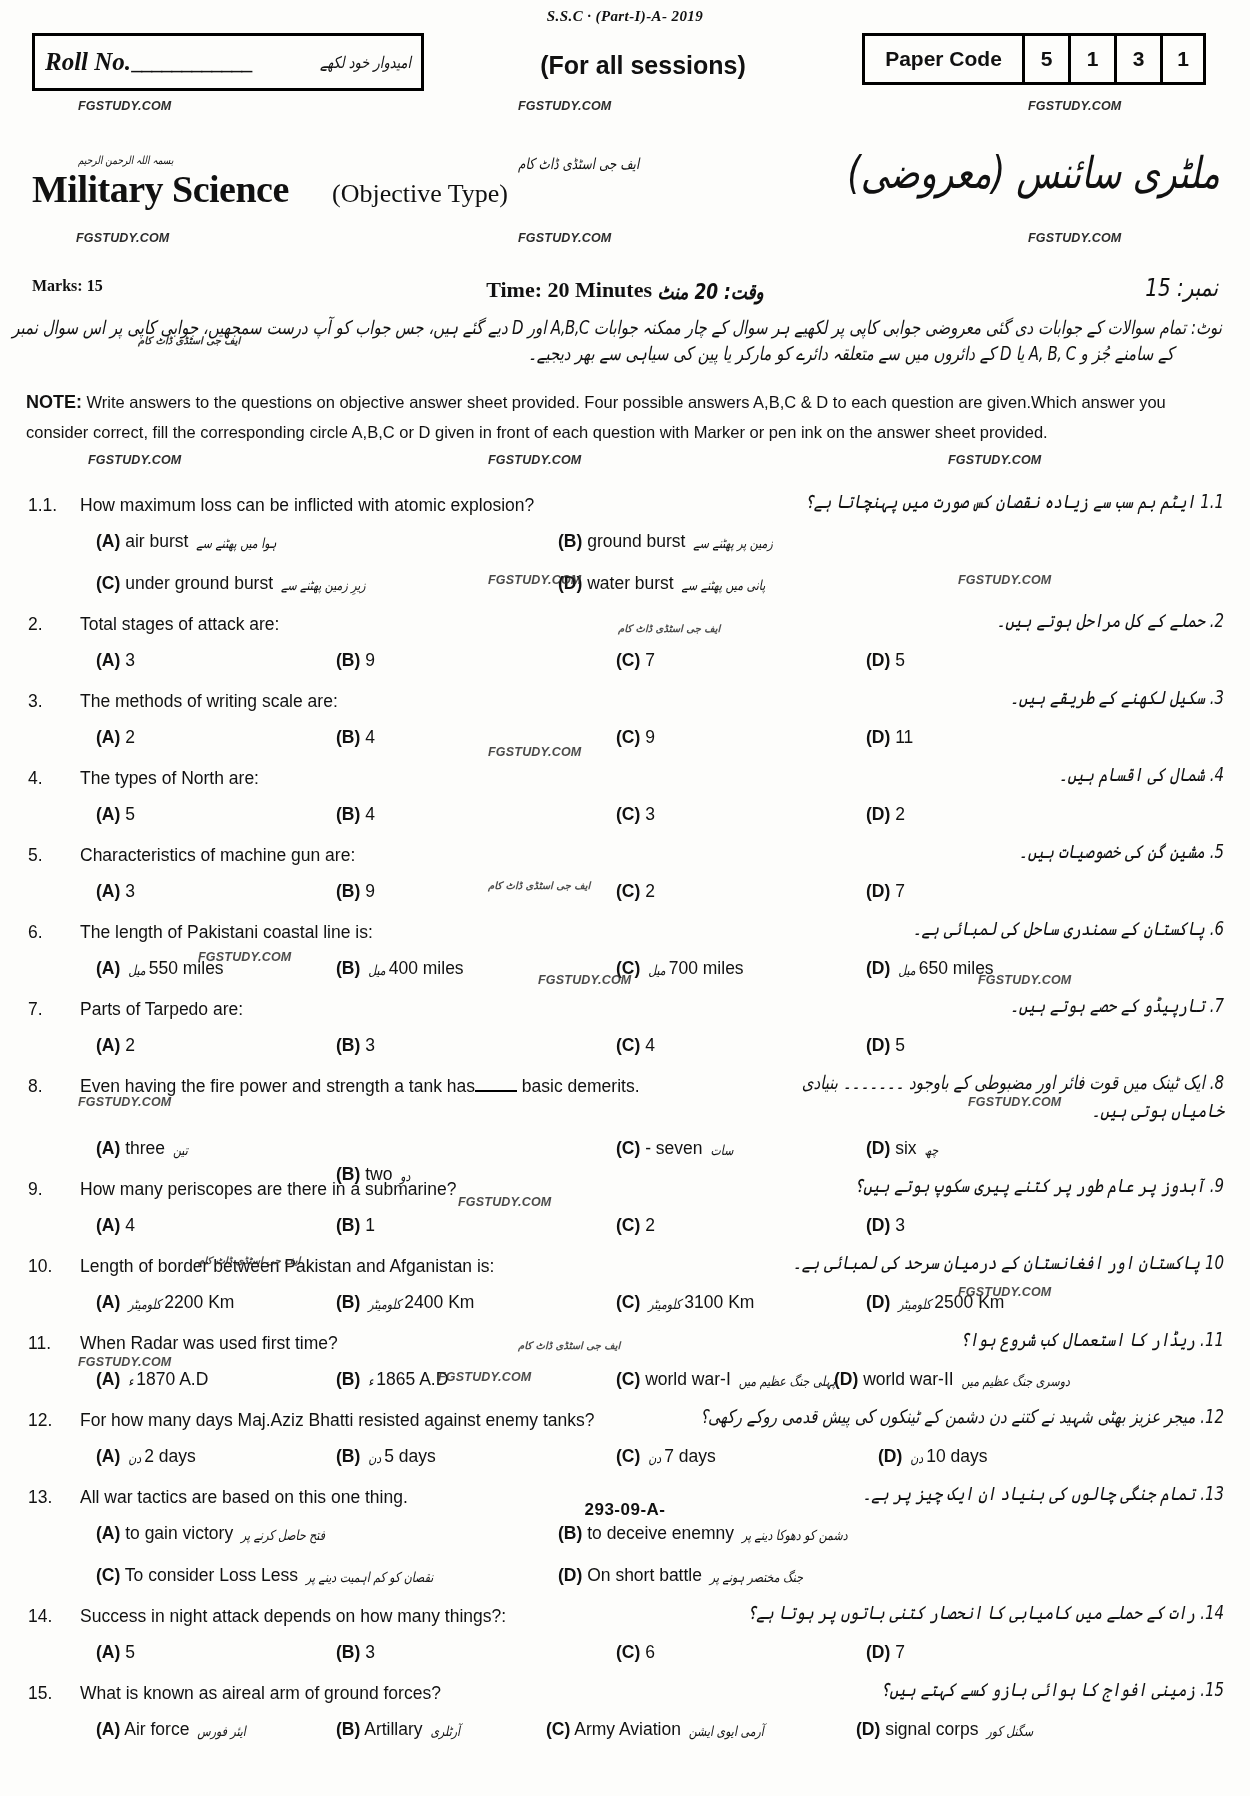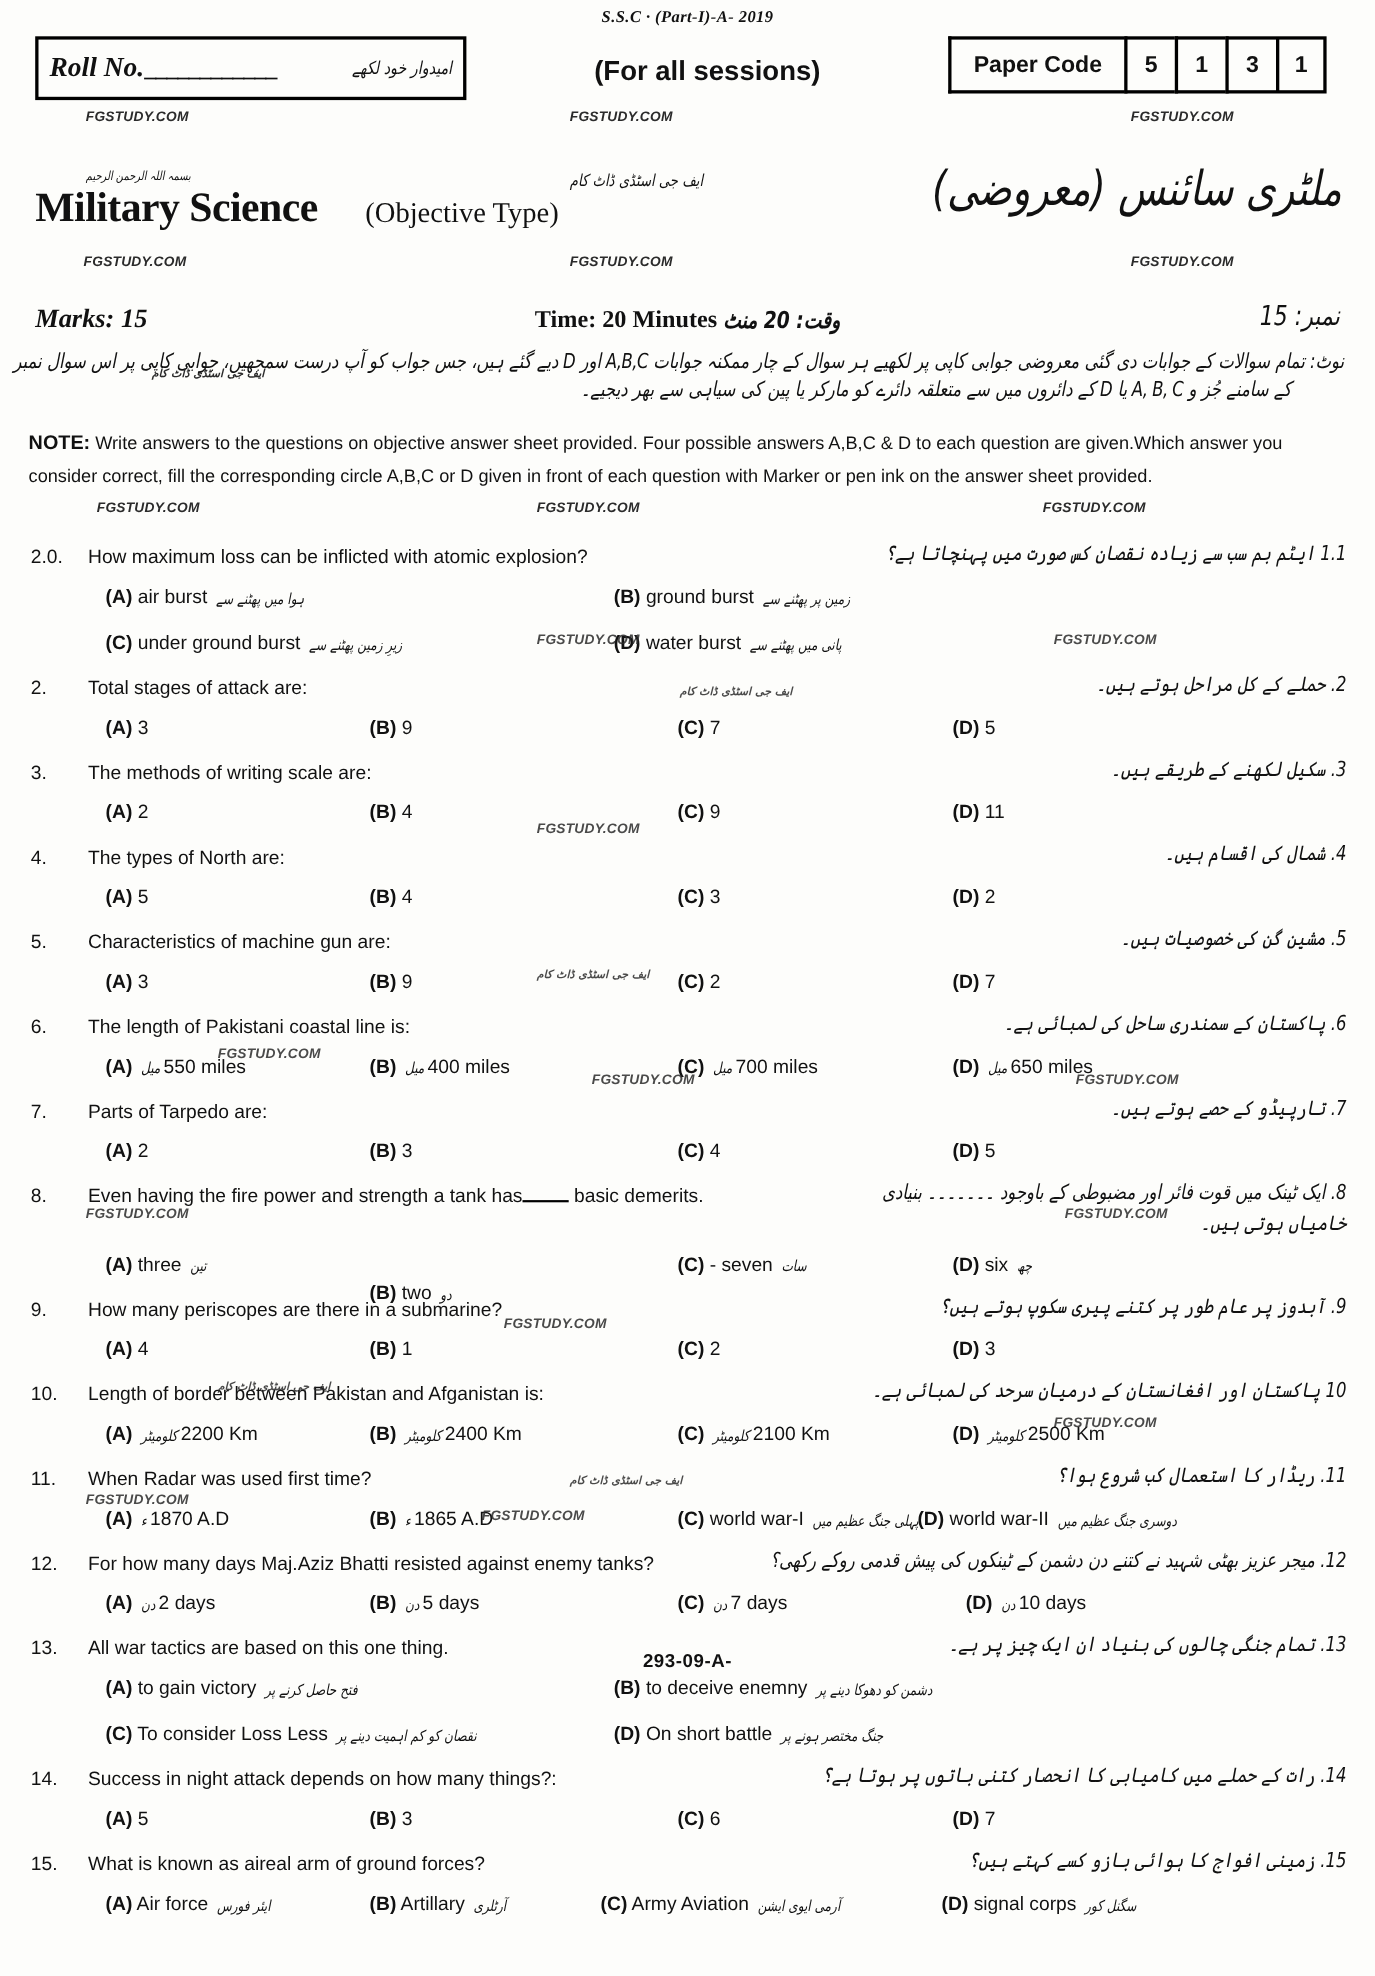--- a/index.html
+++ b/index.html
@@ -95,21 +95,21 @@
   .subject-ur {
     position:absolute; right:12px; top:6px;
     font-size:35px;
   }
 
   
   .marksband { position:relative; height:46px; margin-top:22px; }
   .marks {
     position:absolute; left:14px; top:6px;
     font-family:"Liberation Serif", serif;
-    font-weight:bold; font-size:24px;font-style:italic;
+    font-weight:bold; font-size:16px;
   }
   .time {
     position:absolute; left:0; right:0; top:6px;
     text-align:center;
     font-family:"Liberation Serif", serif;
     font-weight:bold; font-size:22px;
   }
   .time .ur { font-size:17px; }
   .numbr {
     position:absolute; right:14px; top:4px;
@@ -233,21 +233,21 @@
 
   <div style="position:relative;height:22px;margin-top:6px;">
     <span class="wm" style="left:70px;top:0;">FGSTUDY.COM</span>
     <span class="wm" style="left:470px;top:0;">FGSTUDY.COM</span>
     <span class="wm" style="left:930px;top:0;">FGSTUDY.COM</span>
   </div>
 
   <div class="qlist" id="qlist" style="position: relative;">
       <div class="q">
         <div class="qhead">
-          <span class="qnum">2.0.</span>
+          <span class="qnum">1.1.</span>
           <span class="qtext">How maximum loss can be inflicted with atomic explosion?</span>
           <span class="urdu qur">1.1 ایٹم بم سب سے زیادہ نقصان کس صورت میں پہنچاتا ہے؟</span>
         </div>
         <div class="opts">
           <span class="opt" style="left: 78px;"><span class="lt">(A)</span> <span>air burst</span>  <span class="urdu ur urdu-sm">ہوا میں پھٹنے سے</span></span>
           <span class="opt" style="left: 540px;"><span class="lt">(B)</span> <span>ground burst</span>  <span class="urdu ur urdu-sm">زمین پر پھٹنے سے</span></span>
         </div>
         <div class="opts">
           <span class="opt" style="left: 78px;"><span class="lt">(C)</span> <span>under ground burst</span>  <span class="urdu ur urdu-sm">زیرِ زمین پھٹنے سے</span></span>
           <span class="opt" style="left: 540px;"><span class="lt">(D)</span> <span>water burst</span>  <span class="urdu ur urdu-sm">پانی میں پھٹنے سے</span></span>
@@ -360,21 +360,21 @@
       </div>
       <div class="q">
         <div class="qhead">
           <span class="qnum">10.</span>
           <span class="qtext">Length of border between Pakistan and Afganistan is:</span>
           <span class="urdu qur">10 پاکستان اور افغانستان کے درمیان سرحد کی لمبائی ہے۔</span>
         </div>
         <div class="opts">
           <span class="opt" style="left: 78px;"><span class="lt">(A)</span> <span class="urdu ur urdu-sm">کلومیٹر</span><span>2200 Km</span></span>
           <span class="opt" style="left: 318px;"><span class="lt">(B)</span> <span class="urdu ur urdu-sm">کلومیٹر</span><span>2400 Km</span></span>
-          <span class="opt" style="left: 598px;"><span class="lt">(C)</span> <span class="urdu ur urdu-sm">کلومیٹر</span><span>2100 Km</span></span>
+          <span class="opt" style="left: 598px;"><span class="lt">(C)</span> <span class="urdu ur urdu-sm">کلومیٹر</span><span>3100 Km</span></span>
           <span class="opt" style="left: 848px;"><span class="lt">(D)</span> <span class="urdu ur urdu-sm">کلومیٹر</span><span>2500 Km</span></span>
         </div>
       </div>
       <div class="q">
         <div class="qhead">
           <span class="qnum">11.</span>
           <span class="qtext">When Radar was used first time?</span>
           <span class="urdu qur">11. ریڈار کا استعمال کب شروع ہوا؟</span>
         </div>
         <div class="opts">

